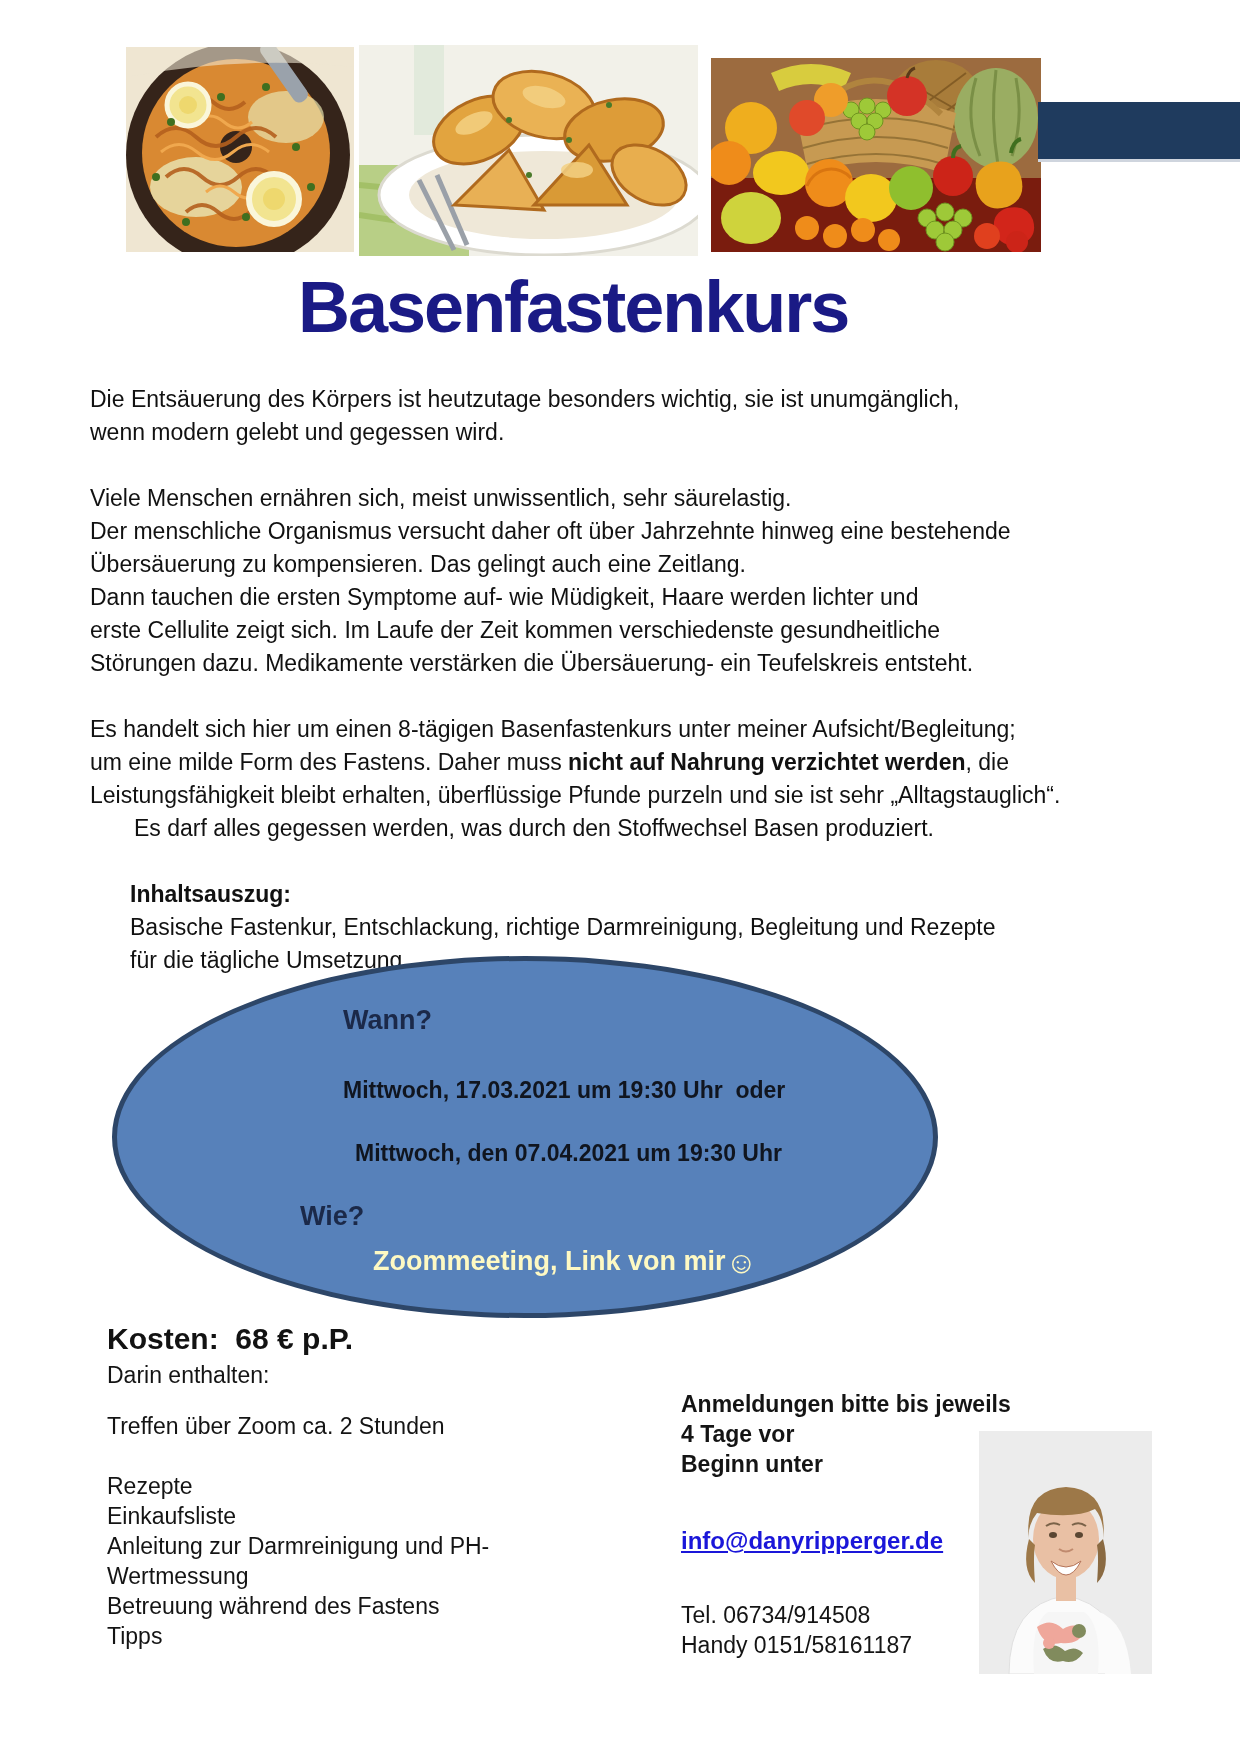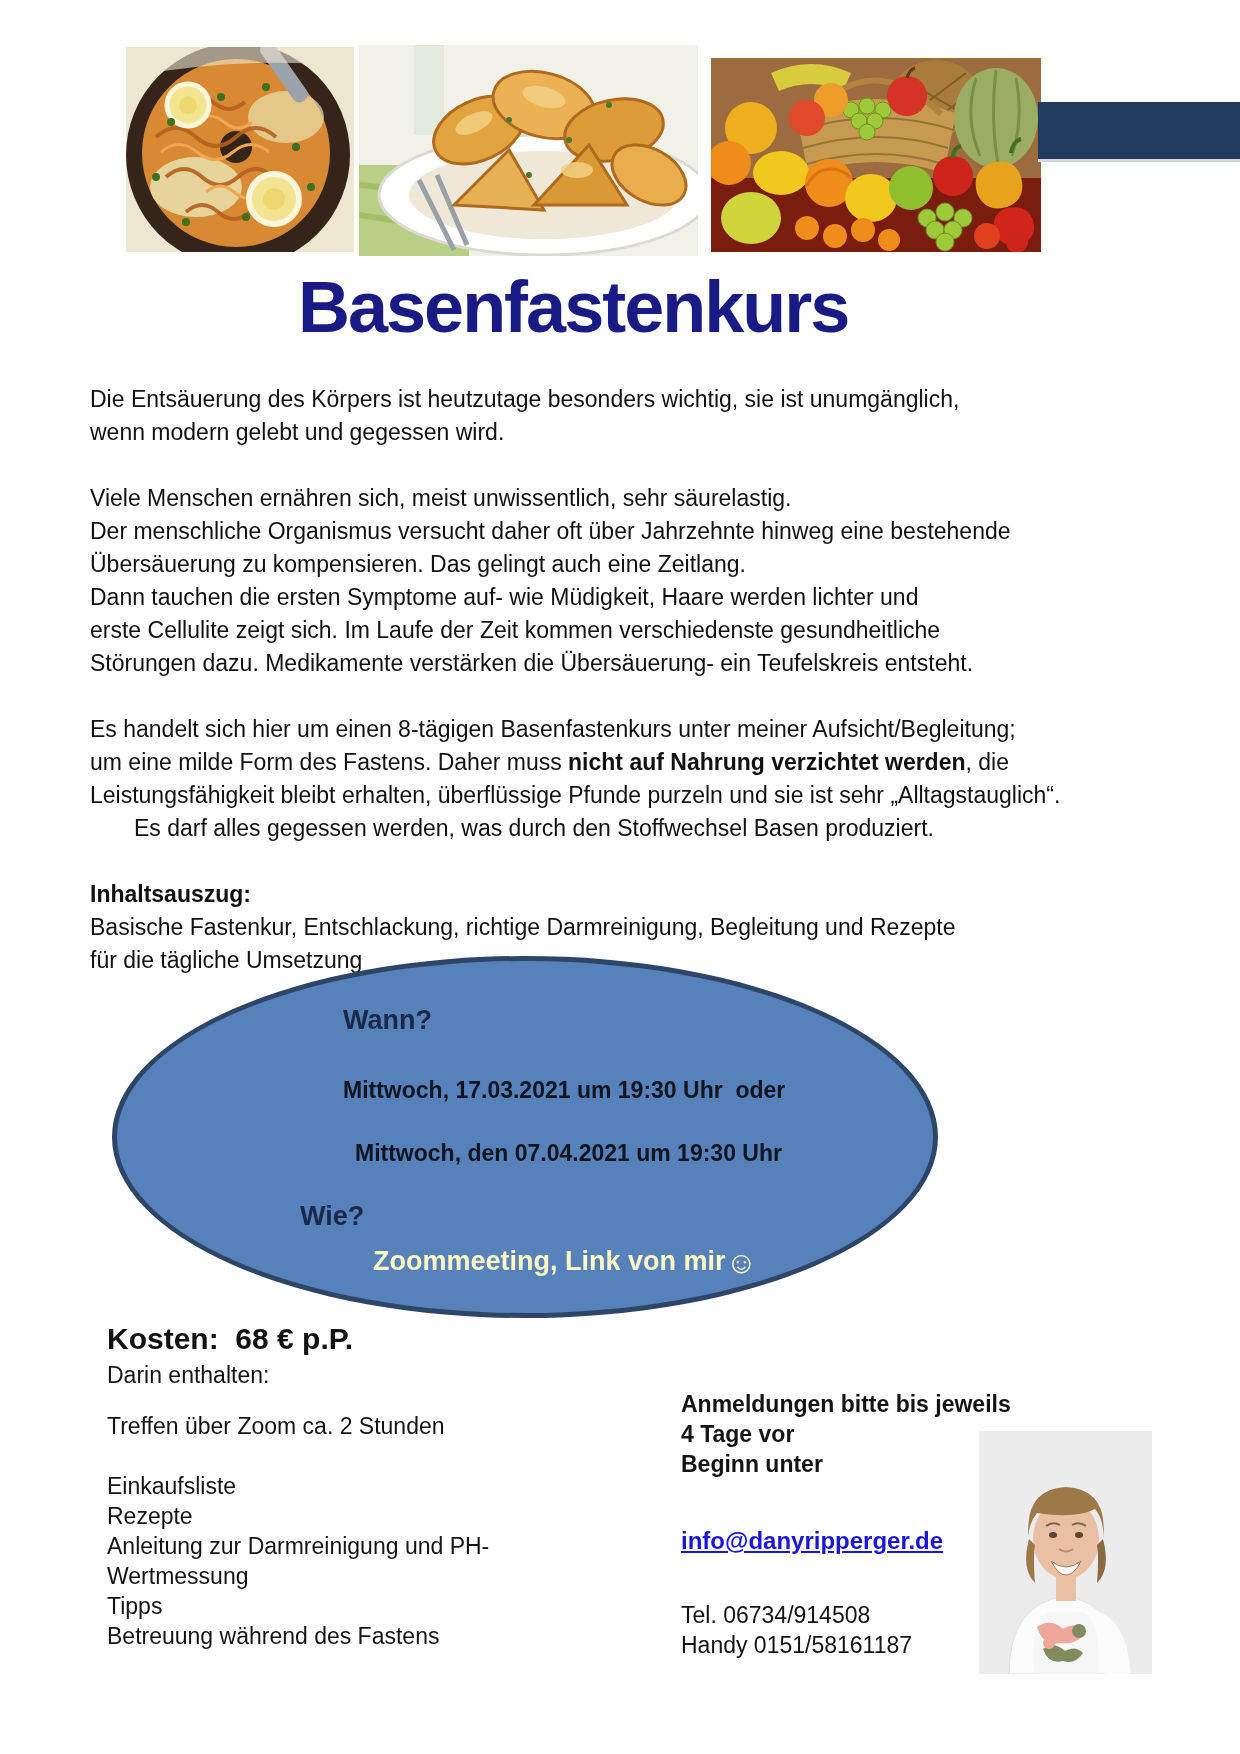--- a/index.html
+++ b/index.html
@@ -203,21 +203,21 @@
       <span>Dann tauchen die ersten Symptome auf- wie Müdigkeit, Haare werden lichter und</span><br>
       <span>erste Cellulite zeigt sich. Im Laufe der Zeit kommen verschiedenste gesundheitliche</span><br>
       <span>Störungen dazu. Medikamente verstärken die Übersäuerung- ein Teufelskreis entsteht.</span>
     </p>
     <p>
       <span>Es handelt sich hier um einen 8-tägigen Basenfastenkurs unter meiner Aufsicht/Begleitung;</span><br>
       <span><span>um eine milde Form des Fastens. Daher muss </span><span class="b">nicht auf Nahrung verzichtet werden</span><span>, die</span></span><br>
       <span>Leistungsfähigkeit bleibt erhalten, überflüssige Pfunde purzeln und sie ist sehr „Alltagstauglich“.</span><br>
       <span class="indent">Es darf alles gegessen werden, was durch den Stoffwechsel Basen produziert.</span>
     </p>
-    <p style="margin-bottom:0;">
+    <p style="margin-bottom:0;margin-left:40px;">
       <span class="b">Inhaltsauszug:</span><br>
       <span>Basische Fastenkur, Entschlackung, richtige Darmreinigung, Begleitung und Rezepte</span><br>
       <span>für die tägliche Umsetzung</span>
     </p>
   </div>
 
   <div class="ellipse">
     <div class="lbl" style="left:226px;top:44px;">Wann?</div>
     <div class="line ws-pre" style="left:226px;top:116px;">Mittwoch, 17.03.2021 um 19:30 Uhr  oder</div>
     <div class="line ws-pre" style="left:238px;top:179px;">Mittwoch, den 07.04.2021 um 19:30 Uhr</div>
@@ -225,26 +225,26 @@
     <div class="how" style="left:256px;top:284px;">
       <span>Zoommeeting, Link von mir</span><span class="smiley">☺</span>
     </div>
   </div>
 
   <div class="kosten-h ws-pre">Kosten:  68 € p.P.</div>
   <div class="kosten-sub">Darin enthalten:</div>
   <div class="kosten-list">
     <div>Treffen über Zoom ca. 2 Stunden</div>
     <div></div>
+    <div>Rezepte</div>
     <div>Einkaufsliste</div>
-    <div>Rezepte</div>
     <div>Anleitung zur Darmreinigung und PH-</div>
     <div>Wertmessung</div>
+    <div>Betreuung während des Fastens</div>
     <div>Tipps</div>
-    <div>Betreuung während des Fastens</div>
   </div>
 
   <div class="contact">
     <div class="bold-line">Anmeldungen bitte bis jeweils 4 Tage vor</div>
     <div class="bold-line">Beginn unter</div>
     <a class="email" href="mailto:info@danyripperger.de">info@danyripperger.de</a>
     <div class="tel-block">
       <div>Tel. 06734/914508</div>
       <div>Handy 0151/58161187</div>
     </div>

